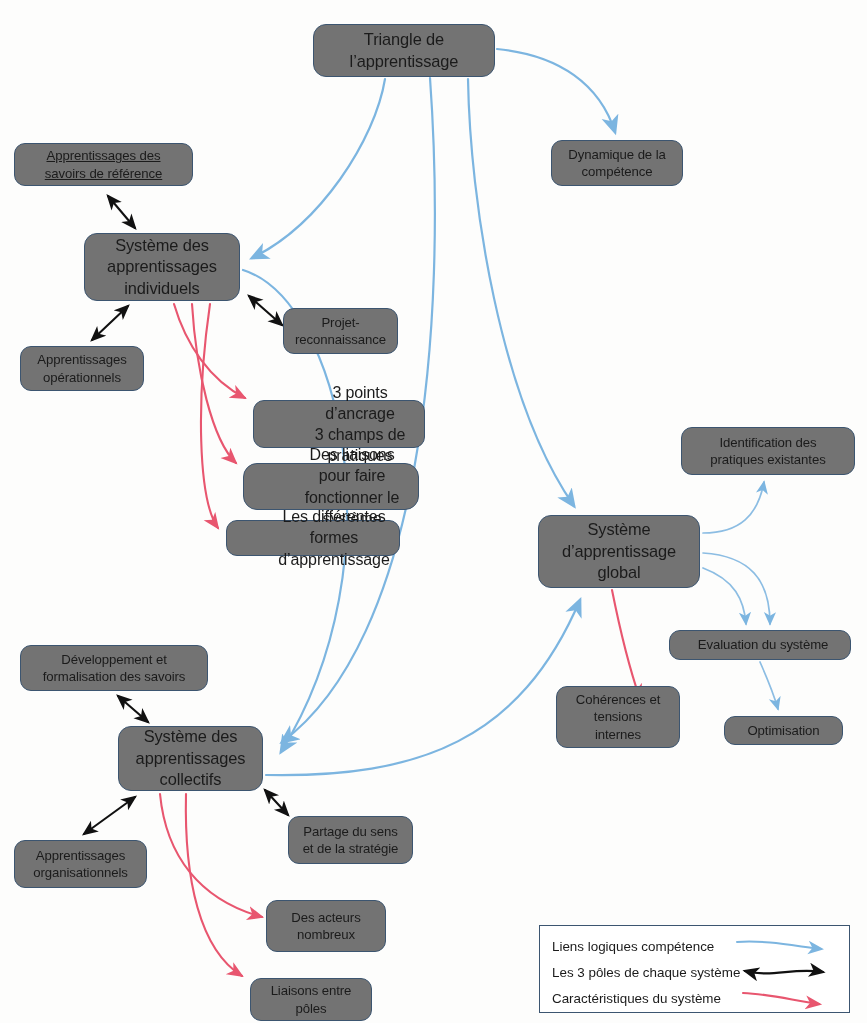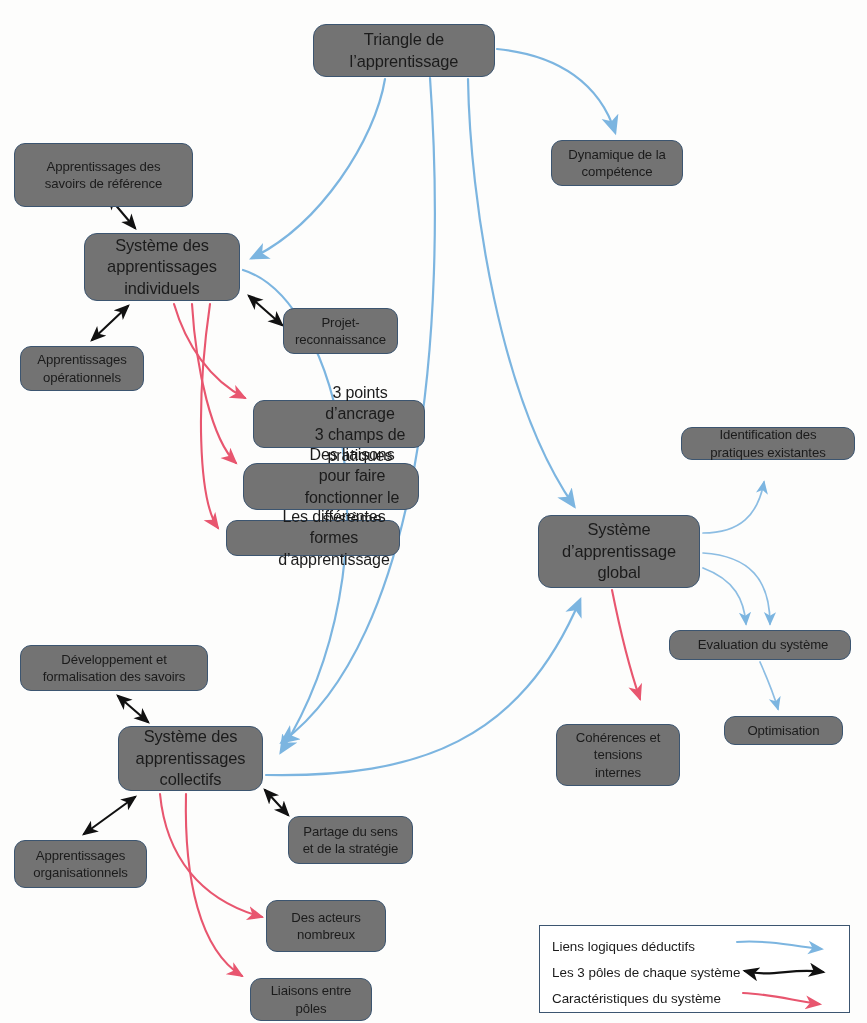--- a/index.html
+++ b/index.html
@@ -136,21 +136,21 @@
   </svg>
 
   <div class="node t15 hub" style="left:313px;top:24px;width:182px;height:53px;">
     <span class="lbl">Triangle de<br>l’apprentissage</span>
   </div>
 
   <div class="node t13" style="left:551px;top:140px;width:132px;height:46px;">
     <span class="lbl">Dynamique de la<br>compétence</span>
   </div>
 
-  <div class="node t13" style="left:14px;top:143px;width:179px;height:64px;">
+  <div class="node t13" style="left:14px;top:143px;width:179px;height:43px;text-decoration:underline;">
     <span class="lbl">Apprentissages des<br>savoirs de référence</span>
   </div>
 
   <div class="node t15 hub" style="left:84px;top:233px;width:156px;height:68px;">
     <span class="lbl">Système des<br>apprentissages<br>individuels</span>
   </div>
 
   <div class="node t13" style="left:283px;top:308px;width:115px;height:46px;">
     <span class="lbl">Projet-<br>reconnaissance</span>
   </div>
@@ -164,37 +164,37 @@
   </div>
 
   <div class="node t14" style="left:243px;top:463px;width:176px;height:47px;border-radius:14px;">
     <span class="lbl">Des liaisons pour faire<br>fonctionner le système</span>
   </div>
 
   <div class="node t14" style="left:226px;top:520px;width:174px;height:36px;">
     <span class="lbl">Les différentes formes<br>d’apprentissage</span>
   </div>
 
-  <div class="node t13" style="left:681px;top:427px;width:174px;height:33px;">
+  <div class="node t13" style="left:681px;top:427px;width:174px;height:48px;">
     <span class="lbl">Identification des<br>pratiques existantes</span>
   </div>
 
   <div class="node t15 hub" style="left:538px;top:515px;width:162px;height:73px;">
     <span class="lbl">Système<br>d’apprentissage<br>global</span>
   </div>
 
   <div class="node t13" style="left:669px;top:630px;width:182px;height:30px;padding-left:6px;">
     <span class="lbl">Evaluation du système</span>
   </div>
 
   <div class="node t13" style="left:724px;top:716px;width:119px;height:29px;">
     <span class="lbl">Optimisation</span>
   </div>
 
-  <div class="node t13" style="left:556px;top:724px;width:124px;height:62px;">
+  <div class="node t13" style="left:556px;top:686px;width:124px;height:62px;">
     <span class="lbl">Cohérences et<br>tensions<br>internes</span>
   </div>
 
   <div class="node t13" style="left:20px;top:645px;width:188px;height:46px;">
     <span class="lbl">Développement et<br>formalisation des savoirs</span>
   </div>
 
   <div class="node t15 hub" style="left:118px;top:726px;width:145px;height:65px;">
     <span class="lbl">Système des<br>apprentissages<br>collectifs</span>
   </div>
@@ -210,21 +210,21 @@
   <div class="node t13" style="left:266px;top:900px;width:120px;height:52px;justify-content:flex-end;">
     <span class="lbl">Des acteurs<br>nombreux</span>
   </div>
 
   <div class="node t13" style="left:250px;top:960px;width:122px;height:43px;margin-top:18px;">
     <span class="lbl">Liaisons entre<br>pôles</span>
   </div>
 
   <div id="legend">
     <div class="legend-row">
-      <span class="ltext">Liens logiques déductifs</span>
+      <span class="ltext">Liens logiques compétence</span>
       <svg class="lsym" viewBox="0 0 108 26">
         <defs>
           <marker id="lg-blue" markerWidth="9" markerHeight="9" refX="6.5" refY="3.4" orient="auto">
             <path d="M0,0 L8,3.4 L0,6.8 L2.2,3.4 Z" fill="#7cb5e0"></path>
           </marker>
         </defs>
         <path d="M4,9 C34,7 62,13 88,16" fill="none" stroke="#7cb5e0" stroke-width="2" stroke-linecap="round" marker-end="url(#lg-blue)"></path>
       </svg>
     </div>
     <div class="legend-row">

